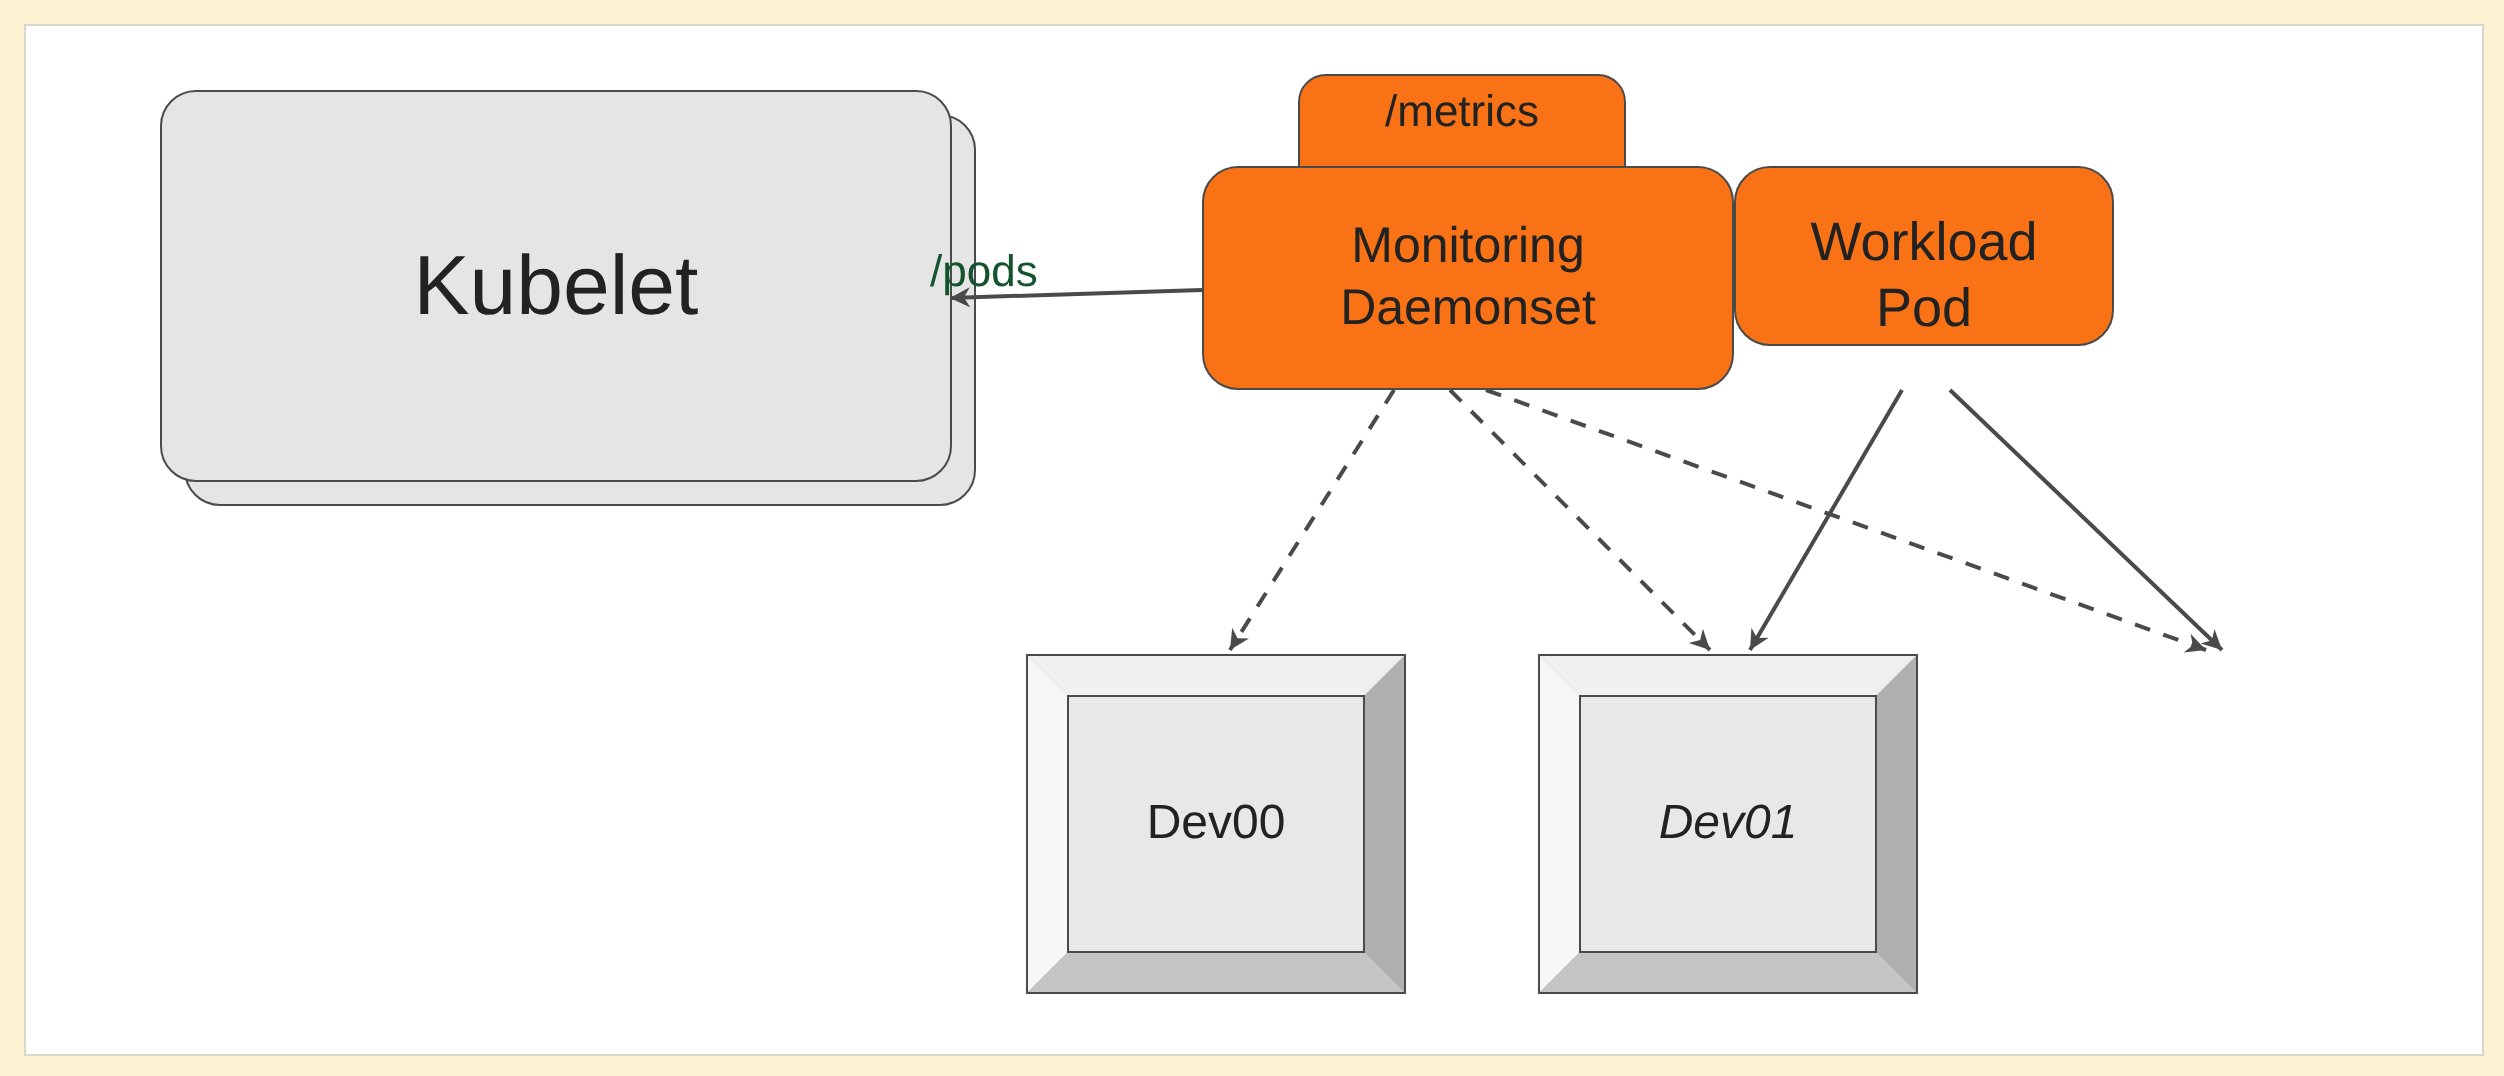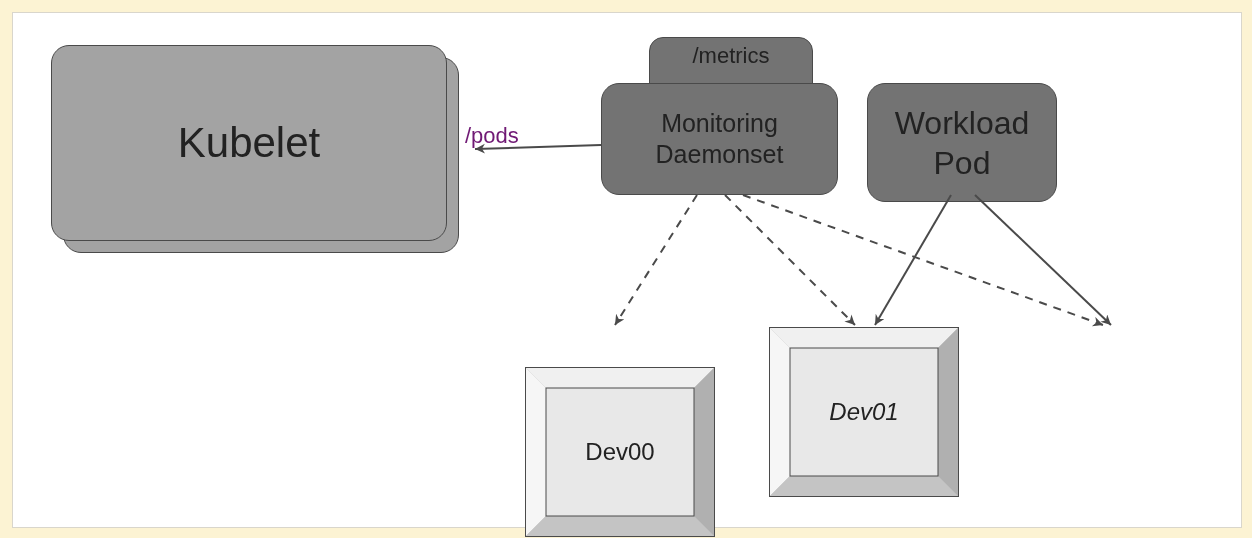--- a/index.html
+++ b/index.html
@@ -24,63 +24,64 @@
     box-sizing: border-box;
     border: 1px solid #4a4a4a;
     border-radius: 18px;
     display: flex;
     align-items: center;
     justify-content: center;
     text-align: center;
     line-height: 1.25;
     color: #222;
   }
-  .purple { background: #a3a3a3; }
-  .blue   { background: #737373; }
+  .purple { background: #e5e5e5; margin-left: 29px; }
+  .blue   { background: #f97316; }
   .kubelet-back {
     left: 50px; top: 44px; width: 396px; height: 196px;
   }
   .kubelet-front {
     left: 38px; top: 32px; width: 396px; height: 196px;
     font-size: 42px;
   }
   .metrics-tab {
     left: 636px; top: 24px; width: 164px; height: 60px;
     border-radius: 14px;
     font-size: 22px;
     align-items: flex-start;
     padding-top: 4px;
   }
   .monitoring {
-    left: 588px; top: 70px; width: 237px; height: 112px;
+    left: 588px; top: 70px; width: 266px; height: 112px;
     font-size: 25px;
   }
   .workload {
-    left: 854px; top: 70px; width: 190px; height: 119px;
-    font-size: 32px;
+    left: 854px; top: 70px; width: 190px; height: 90px;
+    font-size: 27px;
+    align-items: flex-end;
   }
   .label-pods {
     position: absolute;
     left: 452px; top: 110px;
     font-size: 22px;
-    color: #701a75;
+    color: #14532d;
   }
   .dev {
     position: absolute;
     width: 190px;
     height: 170px;
   }
   .dev svg { position: absolute; left:0; top:0; }
   .dev .devlabel {
     position: absolute;
     left: 0; top: 0; width: 100%; height: 100%;
     display: flex; align-items: center; justify-content: center;
     font-size: 24px; color: #222;
   }
-  .dev00 { left: 512px;  top: 314px; margin-top: 40px; }
+  .dev00 { left: 500px;  top: 314px; }
   .dev01 { left: 756px;  top: 314px; font-style: italic; }
   .dev02 { left: 1008px; top: 314px; }
   svg.arrows {
     position: absolute;
     left: 0; top: 0;
     width: 1228px; height: 514px;
     pointer-events: none;
   }
 </style>
 </head>

